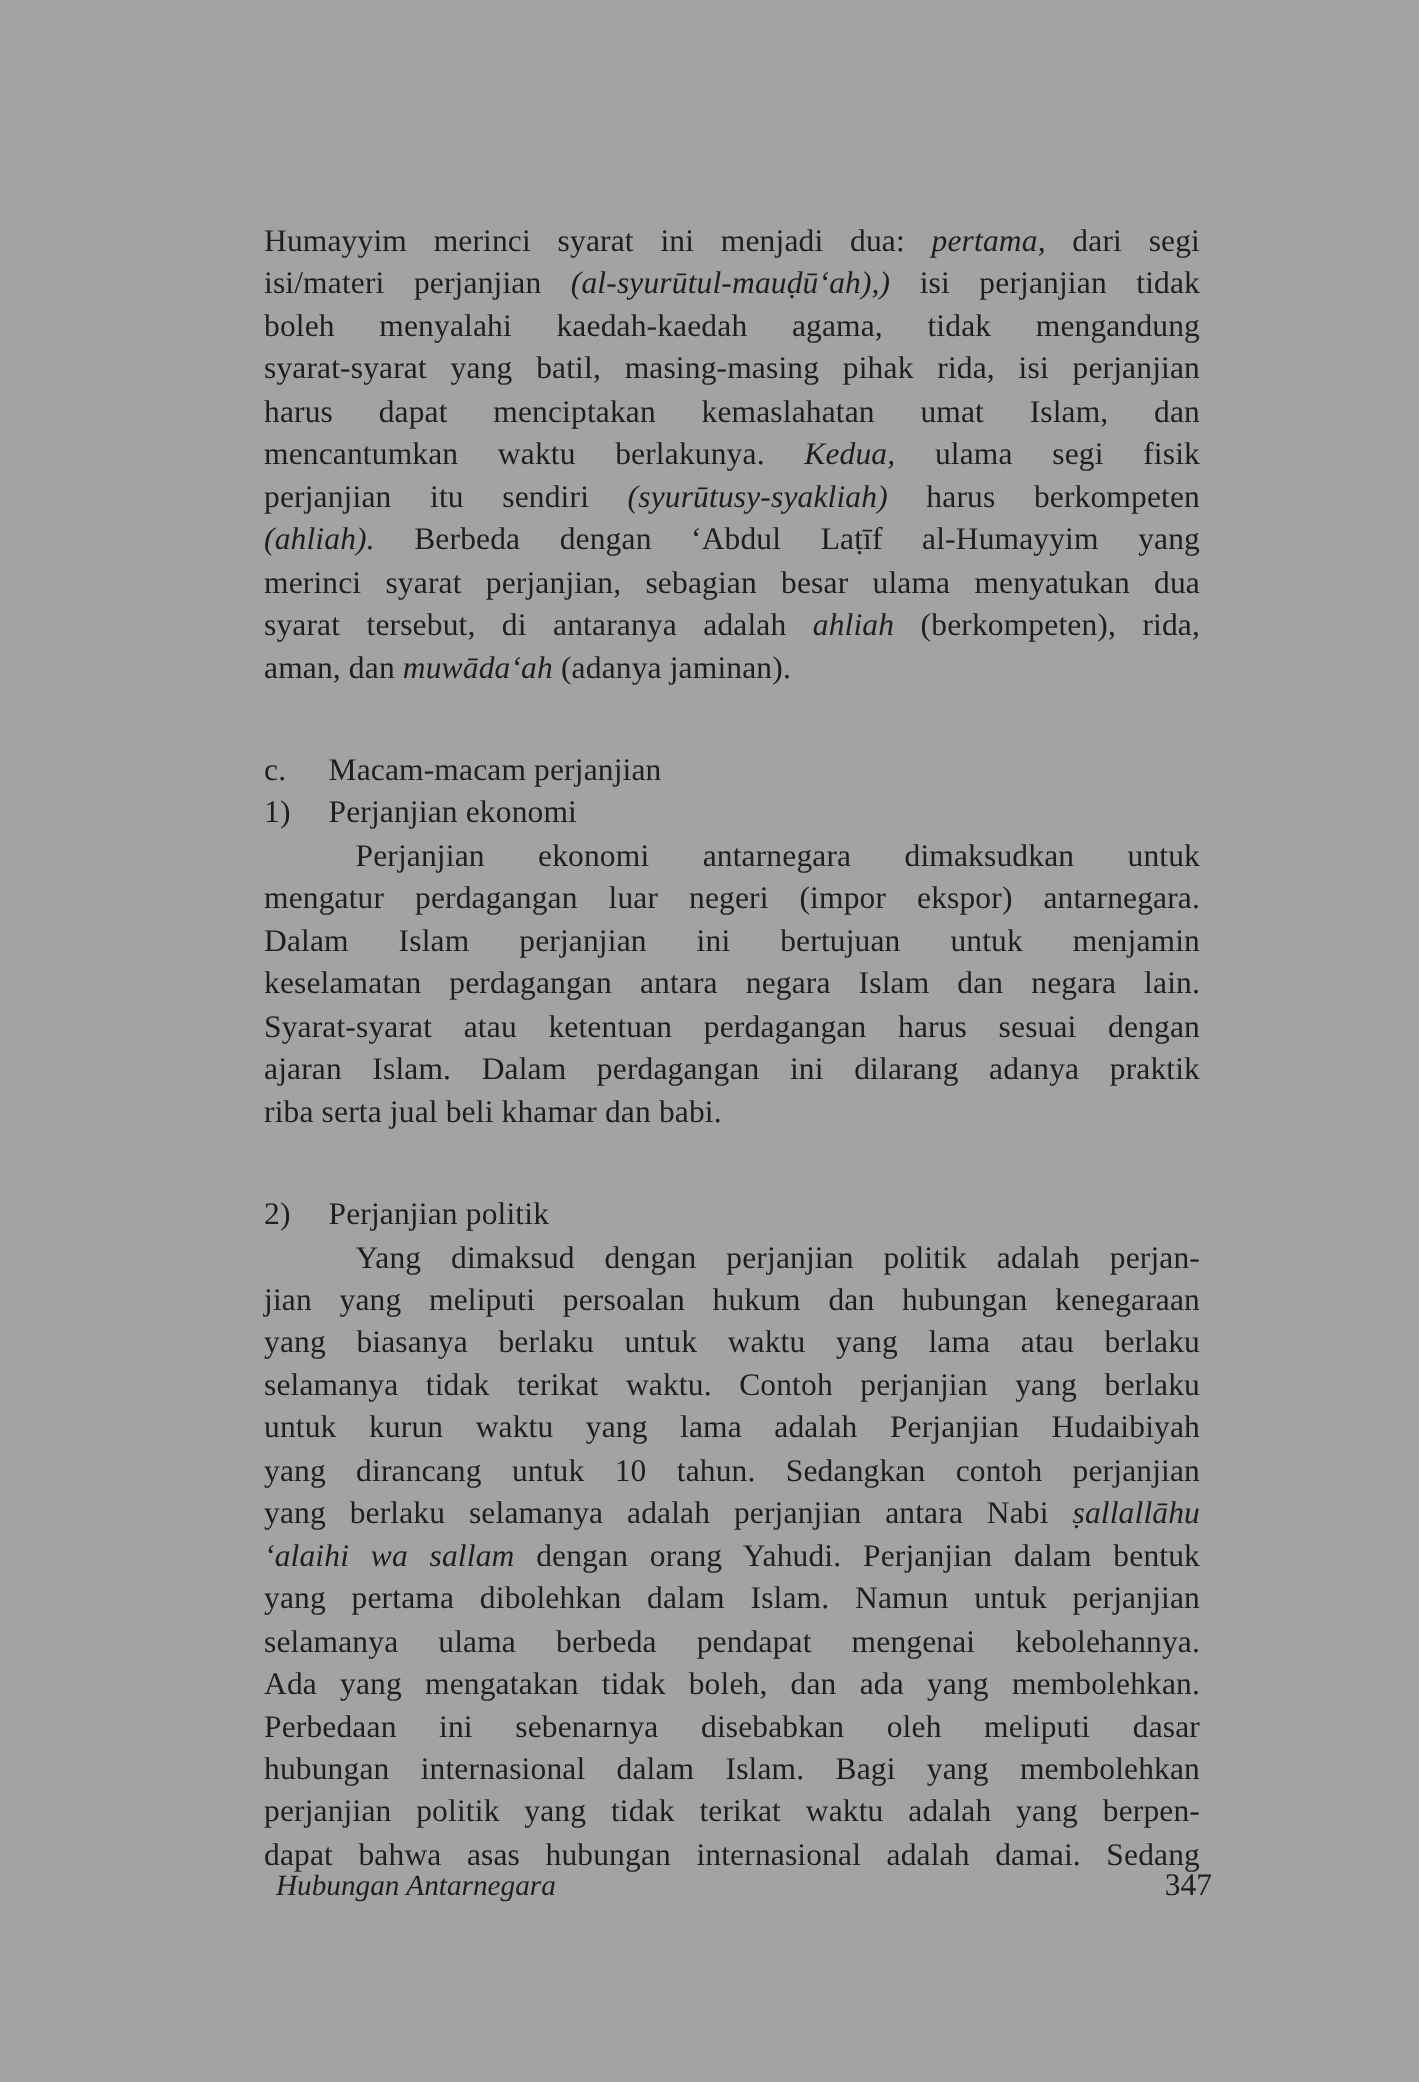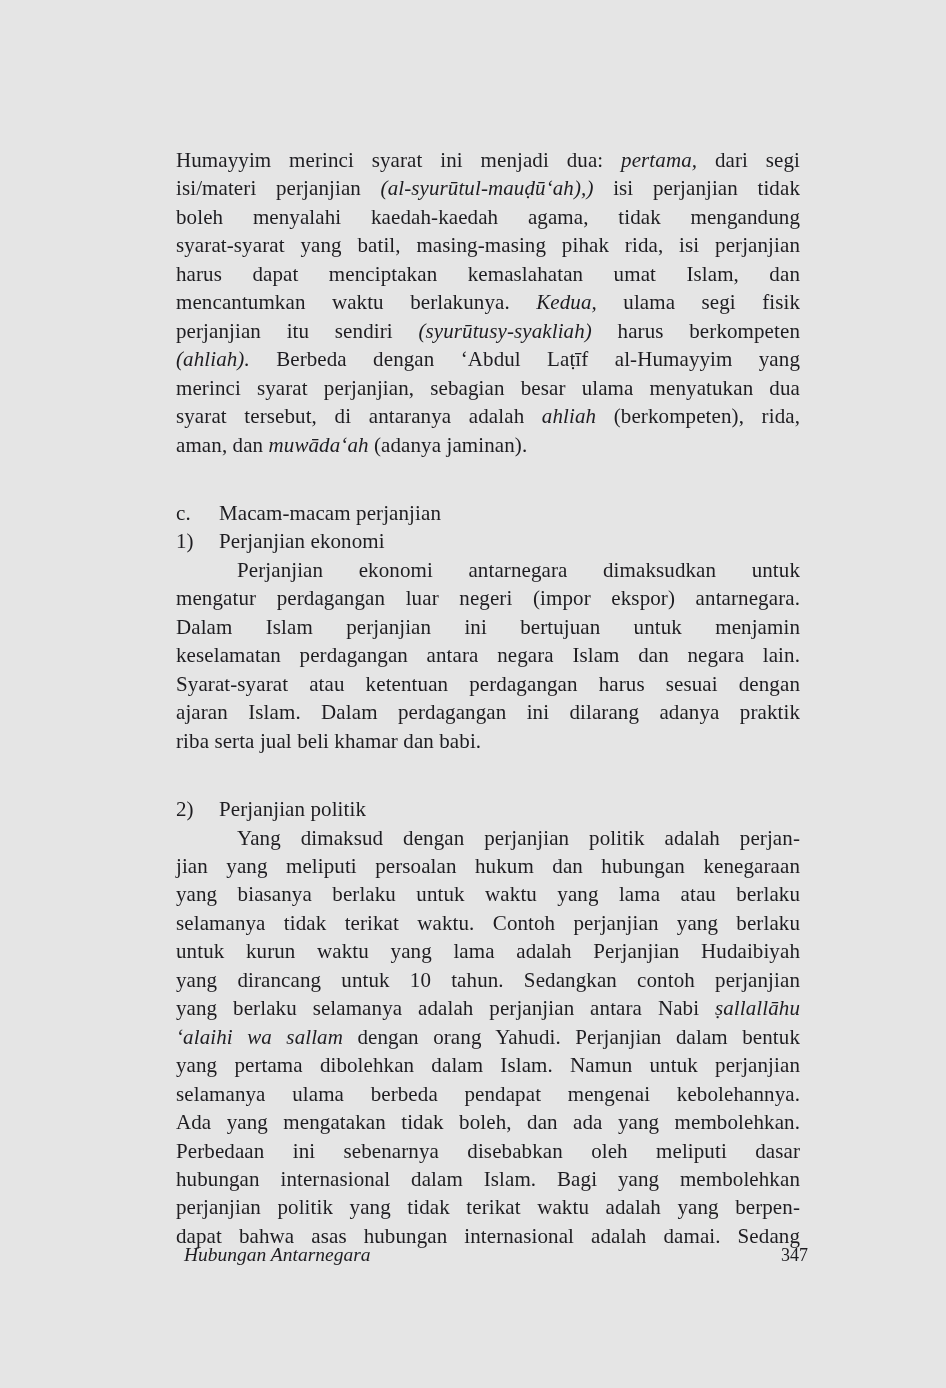--- a/index.html
+++ b/index.html
@@ -11,21 +11,21 @@
     height: 1388px;
     background: #ffffff;
     position: relative;
     overflow: hidden;
     font-family: "Liberation Serif", "DejaVu Serif", serif;
     color: #1e1d21;
   }
   .page {
     position: absolute;
     inset: 0;
-    background: #e5e5e5;
+    background: #a3a3a3;
   }
   .text-block {
     position: absolute;
     left: 176px;
     top: 146px;
     width: 624px;
     font-size: 21px;
     line-height: 28.45px;
     letter-spacing: 0.1px;
   }
@@ -55,21 +55,21 @@
     top: 1244px;
     display: flex;
     justify-content: space-between;
     align-items: baseline;
   }
   .footer-title {
     font-style: italic;
     font-size: 19.5px;
   }
   .page-number {
-    font-size: 18px;
+    font-size: 21px;
     font-style: normal;
   }
 </style>
 </head>
 <body>
 
 <div class="page">
   <main class="text-block" id="content">
       <div class="para">
         <div class="line"><span>Humayyim merinci syarat ini menjadi dua: </span><i>pertama,</i><span> dari segi</span></div>

